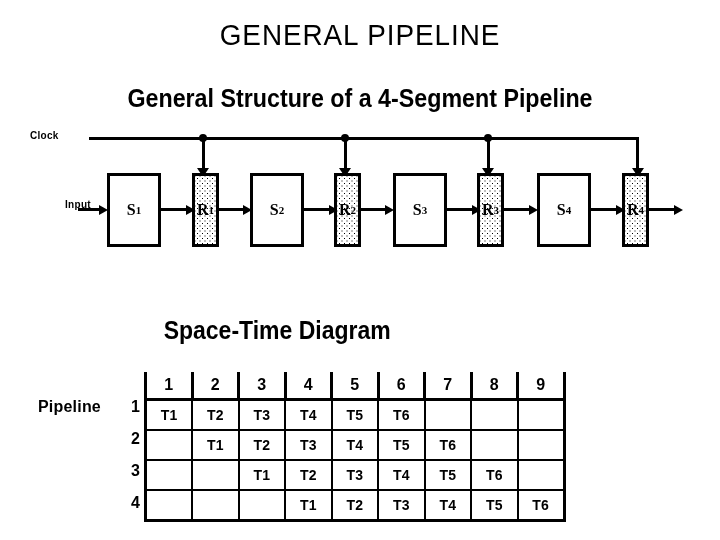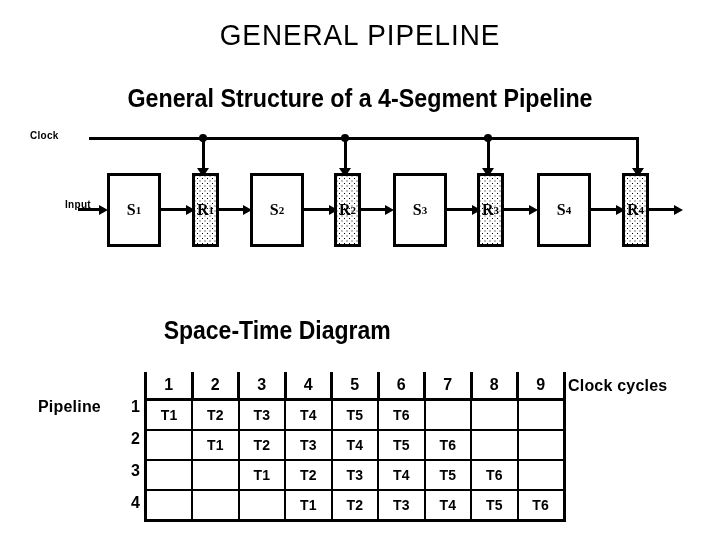--- a/index.html
+++ b/index.html
@@ -218,21 +218,20 @@
 
     <div class="abs" id="segment-word">Pipeline</div>
 
     <div class="row-num" style="left:120px;top:398px;">1</div>
     <div class="row-num" style="left:120px;top:430px;">2</div>
     <div class="row-num" style="left:120px;top:462px;">3</div>
     <div class="row-num" style="left:120px;top:494px;">4</div>
 
     <div class="hline" style="left:144px;top:393px;width:415px;"></div>
     <div class="arrow-r" style="left:556px;top:389.5px;"></div>
-    <div class="abs" id="clock-cycles-label">Clock cycles</div>
 
     <div class="abs" id="st-wrap">
       <table class="st">
         <thead>
           <tr class="head">
             <td>1</td>
             <td>2</td>
             <td>3</td>
             <td>4</td>
             <td>5</td>

